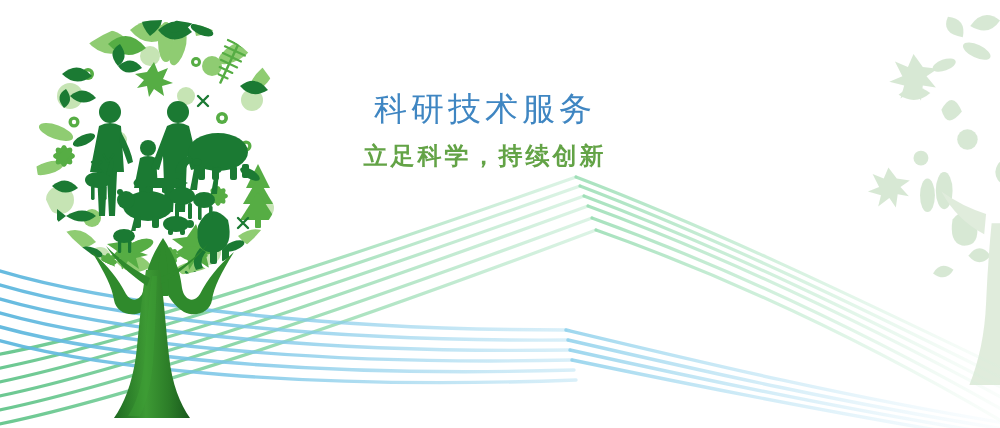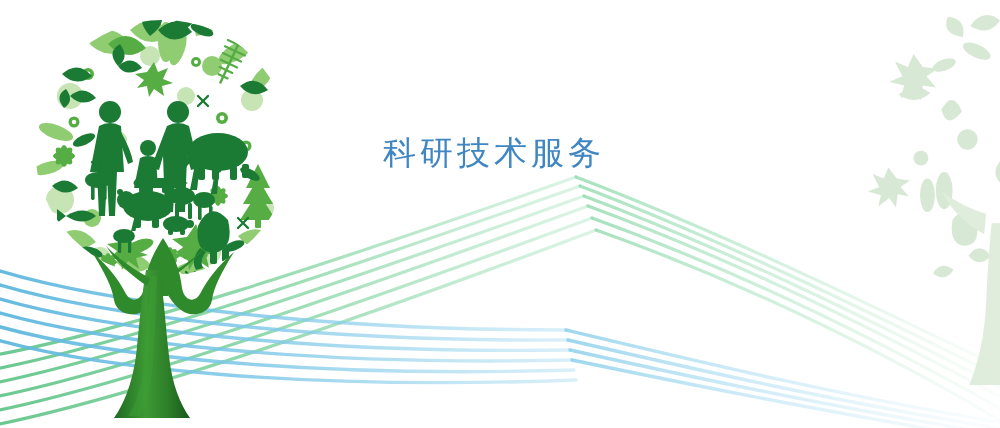--- a/index.html
+++ b/index.html
@@ -1,19 +1,19 @@
 <!DOCTYPE html>
 <html><head>
 <meta charset="utf-8">
 <style>
   html,body{margin:0;padding:0;background:#fff;}
   body{width:1000px;height:428px;overflow:hidden;font-family:"Liberation Sans",sans-serif;}
   #banner{position:relative;width:1000px;height:428px;background:#ffffff;overflow:hidden;}
   .layer{position:absolute;left:0;top:0;width:1000px;height:428px;}
-  #text-block{position:absolute;left:304px;top:88px;width:380px;text-align:center;z-index:40;margin-top:44px;}
+  #text-block{position:absolute;left:295px;top:88px;width:380px;text-align:center;z-index:40;}
   #title{font-size:33px;letter-spacing:4px;font-weight:400;line-height:1.25;color:#3f86c2;
          font-family:"DejaVu Sans","Liberation Sans",sans-serif;}
   #subtitle{margin-top:12px;font-size:24px;letter-spacing:3px;font-weight:700;line-height:1.25;color:#63a346;
             font-family:"DejaVu Sans","Liberation Sans",sans-serif;}
   svg{display:block;}
 </style>
 </head>
 <body>
 
 <div id="banner">
@@ -413,15 +413,16 @@
                C 166 330, 164 300, 160 270 Z" fill="url(#trunkG)"></path>
       <path d="M152 276 C 148 306, 146 338, 144 362 C 142 386, 136 404, 128 416 L 140 416 C 147 402, 151 384, 153 362 C 155 336, 156 304, 157 276 Z" fill="#3fa036" opacity="0.45"></path>
 
       <path d="M147 286 C 132 276, 116 262, 106 246 C 122 262, 138 272, 150 278 Z" fill="#2f8a2c"></path>
       <path d="M161 284 C 178 274, 196 260, 208 244 C 192 262, 174 272, 161 277 Z" fill="#2f8a2c"></path>
     </g>
   </svg>
 
   <div id="text-block">
     <div id="title">科研技术服务</div>
+    <div id="subtitle">立足科学，持续创新</div>
   </div>
 
 </div>
 
 </body></html>

